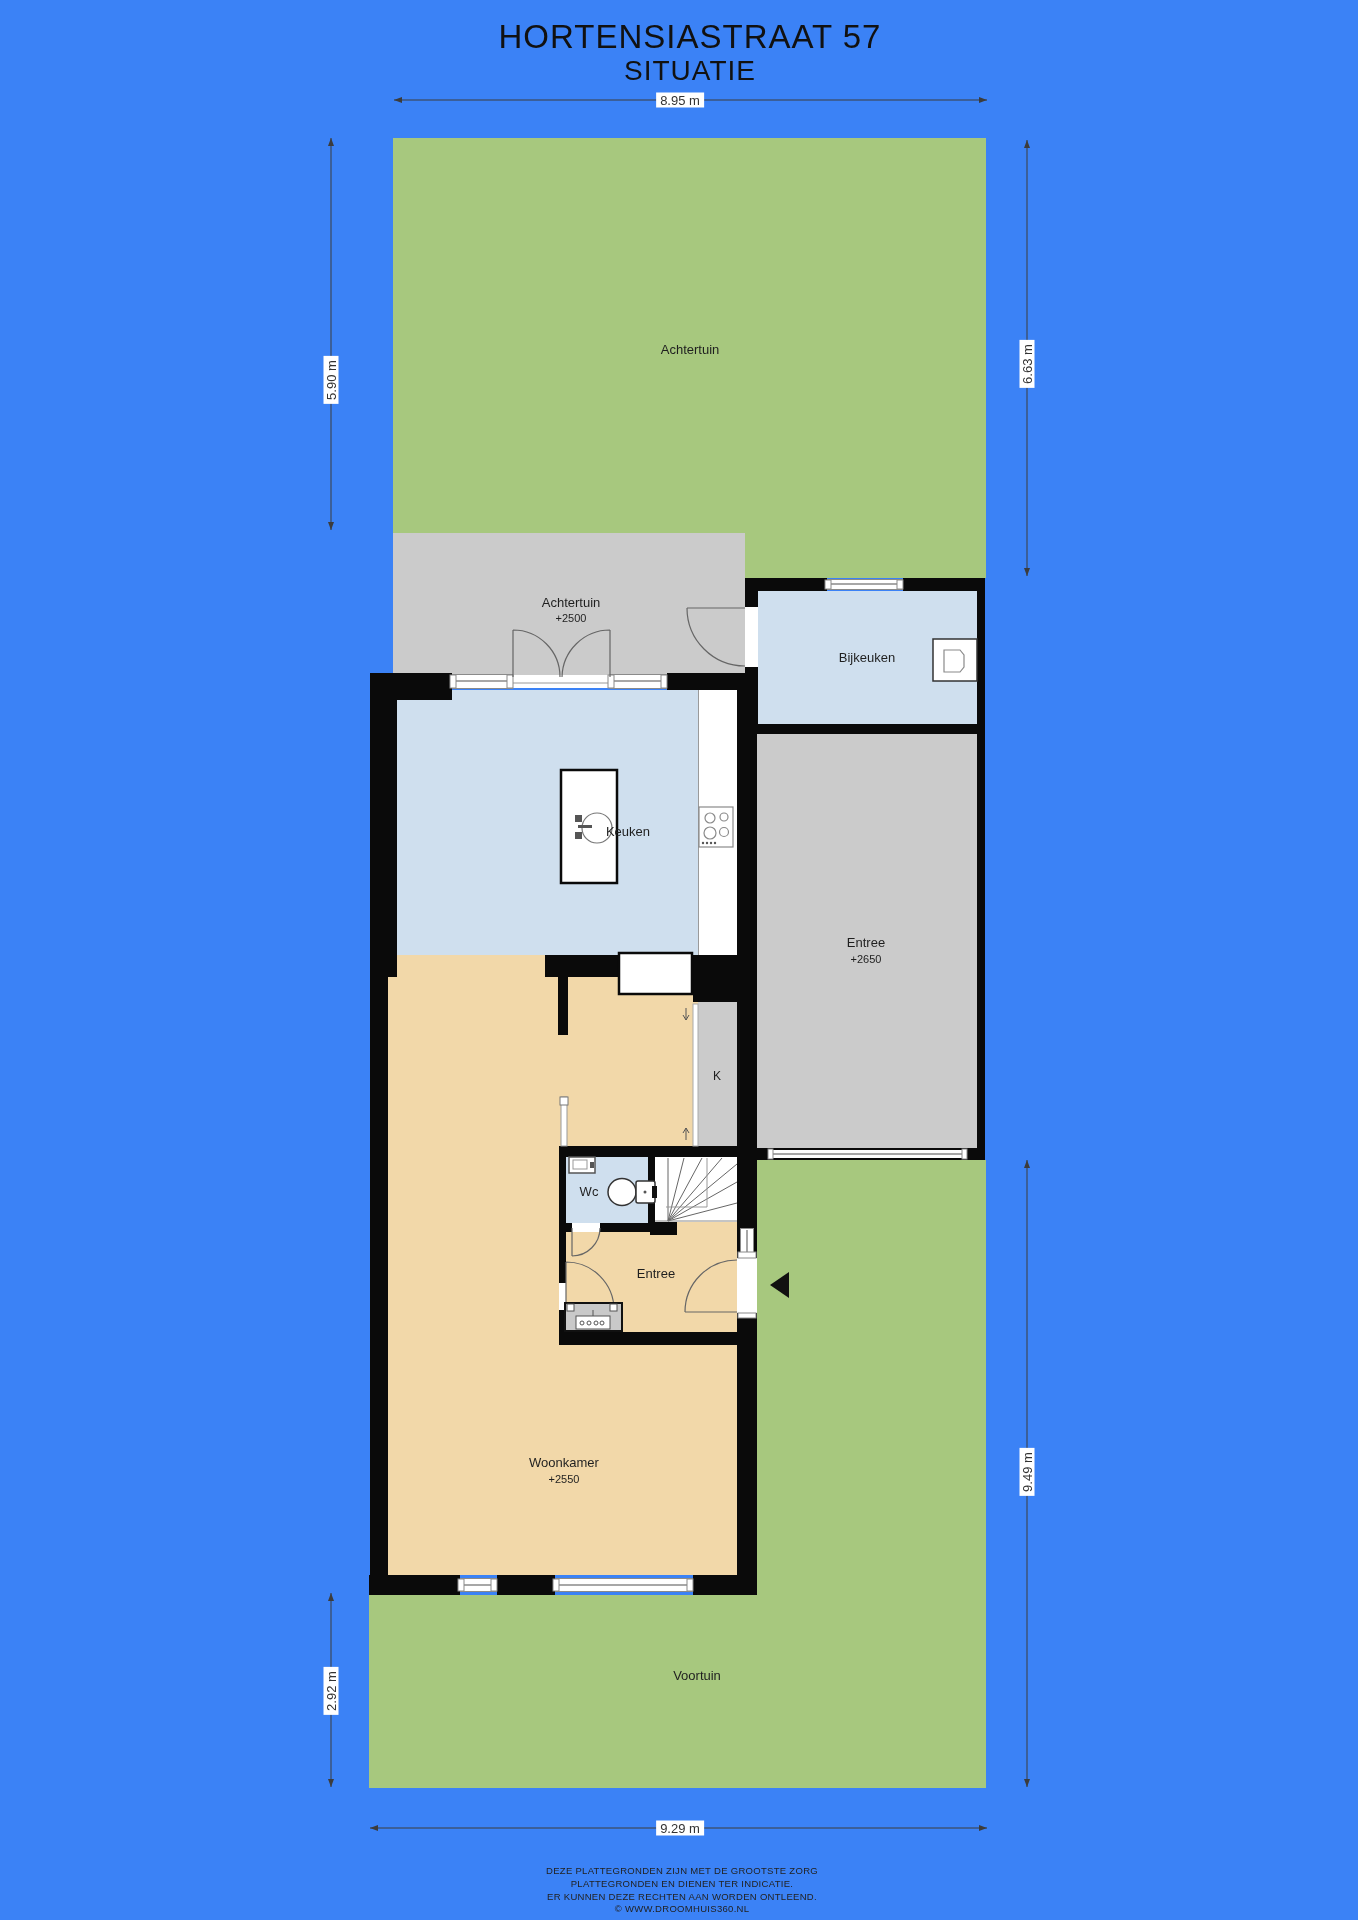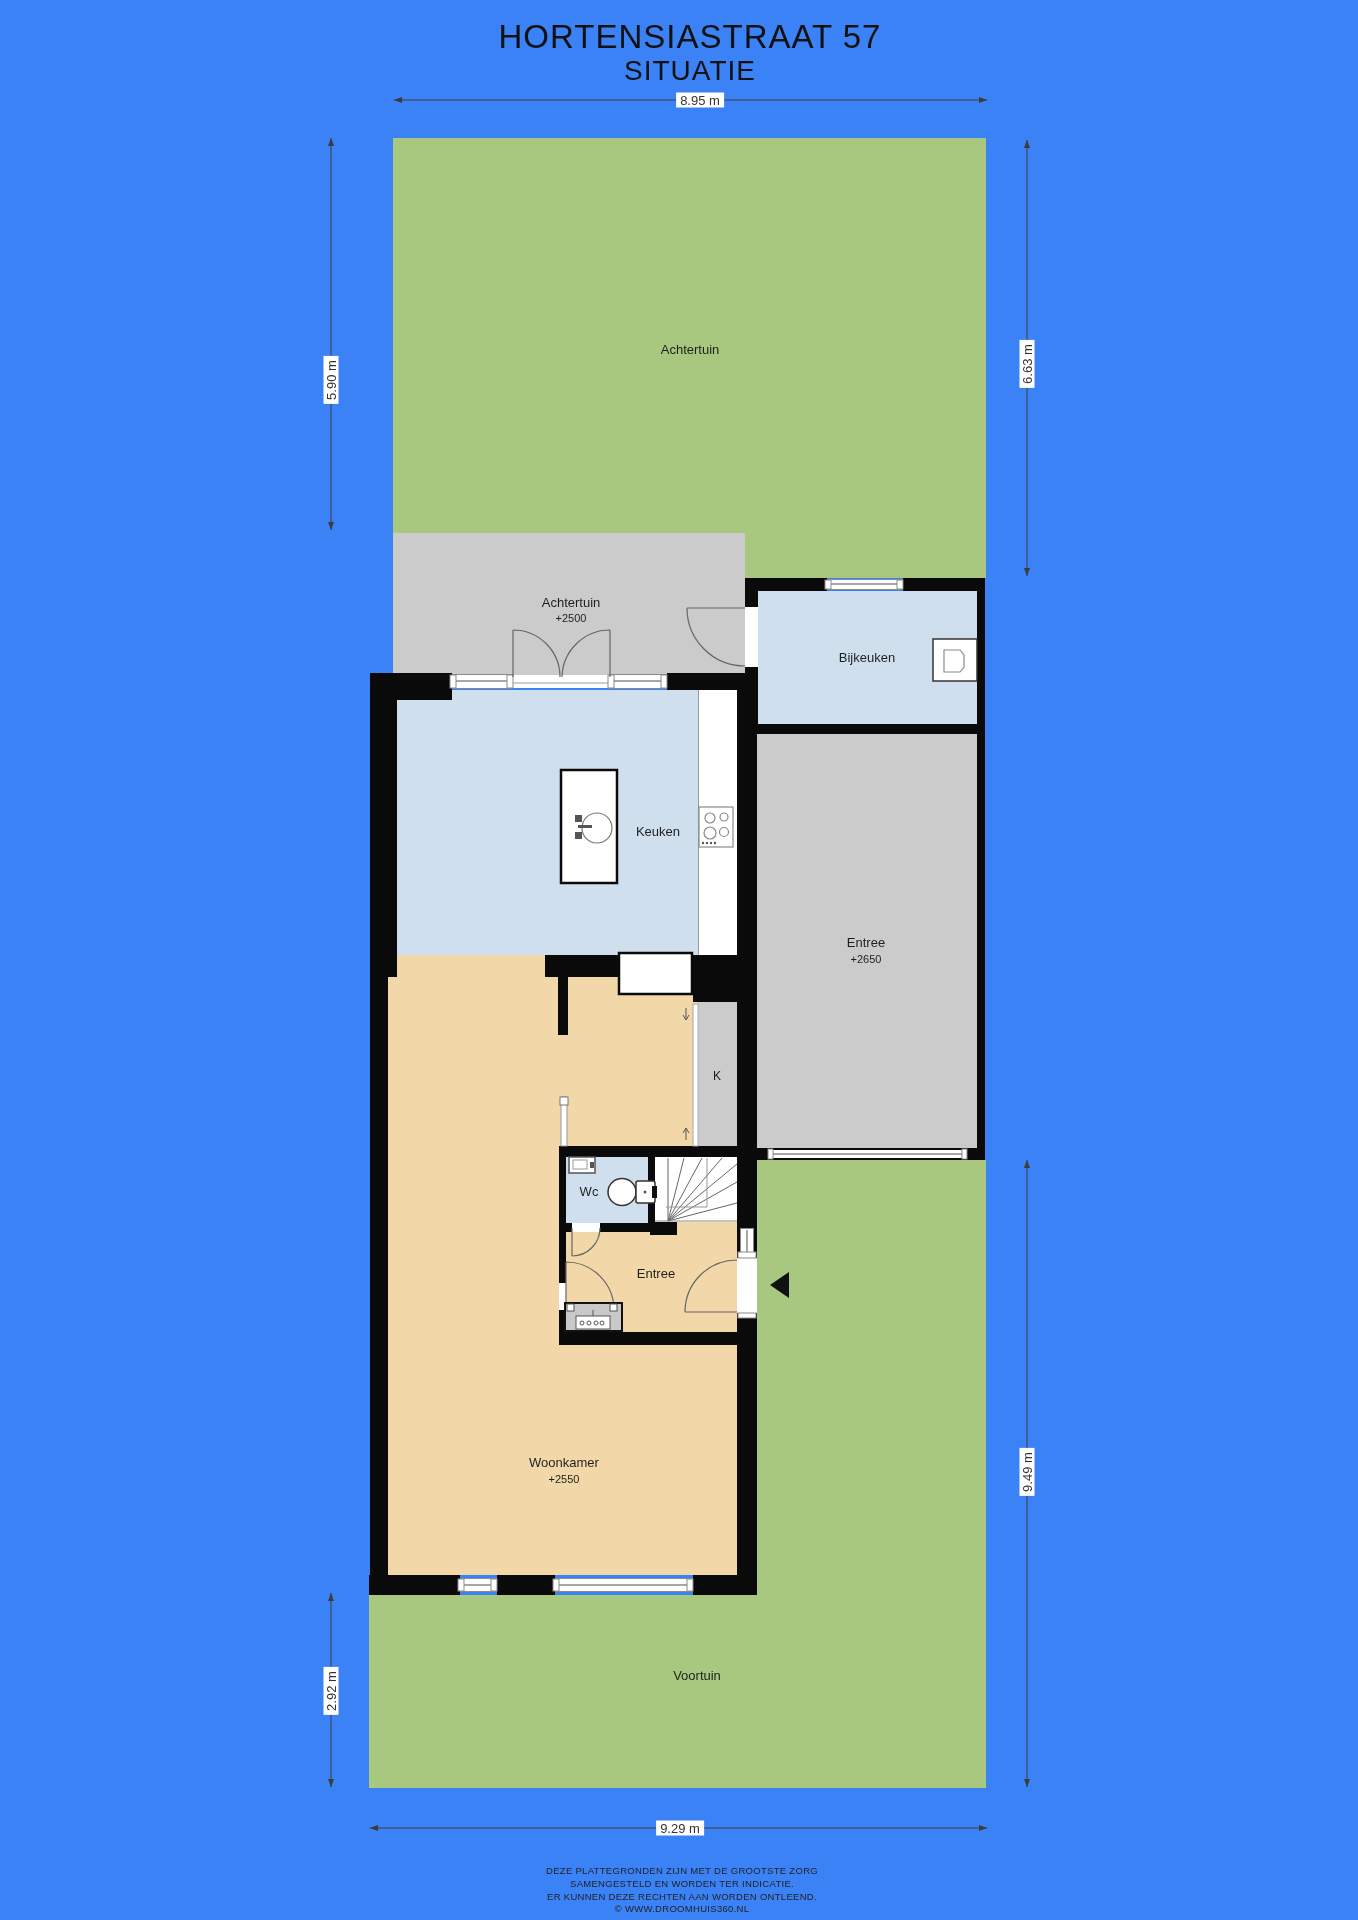--- a/index.html
+++ b/index.html
@@ -226,35 +226,35 @@
       </g>
     </g>
 
     <polygon points="789,1272 789,1298 770,1285" fill="#111"></polygon>
   </svg>
 
   <div class="lbl" style="left:690px;top:350px">Achtertuin</div>
   <div class="lbl" style="left:571px;top:603px">Achtertuin</div>
   <div class="lbl sub" style="left:571px;top:618px">+2500</div>
   <div class="lbl" style="left:867px;top:658px">Bijkeuken</div>
-  <div class="lbl" style="left:658px;top:832px">Keuken</div>
+  <div class="lbl" style="left:628px;top:832px">Keuken</div>
   <div class="lbl" style="left:866px;top:943px">Entree</div>
   <div class="lbl sub" style="left:866px;top:959px">+2650</div>
   <div class="lbl k-lbl" style="left:717px;top:1077px">K</div>
   <div class="lbl" style="left:589px;top:1192px">Wc</div>
   <div class="lbl" style="left:656px;top:1274px">Entree</div>
   <div class="lbl" style="left:564px;top:1463px">Woonkamer</div>
   <div class="lbl sub" style="left:564px;top:1479px">+2550</div>
   <div class="lbl" style="left:697px;top:1676px">Voortuin</div>
 
-  <div class="dim" style="left:700px;top:100px">8.95 m</div>
+  <div class="dim" style="left:680px;top:100px">8.95 m</div>
   <div class="dim dimv" style="left:331px;top:380px">5.90 m</div>
   <div class="dim dimv" style="left:1027px;top:364px">6.63 m</div>
   <div class="dim dimv" style="left:1027px;top:1472px">9.49 m</div>
   <div class="dim dimv" style="left:331px;top:1691px">2.92 m</div>
   <div class="dim" style="left:680px;top:1828px">9.29 m</div>
 
   <div class="foot" style="top:1865px">DEZE PLATTEGRONDEN ZIJN MET DE GROOTSTE ZORG</div>
-  <div class="foot" style="top:1878px">SAMENGESTELD EN WORDEN TER INDICATIE.</div>
+  <div class="foot" style="top:1878px">PLATTEGRONDEN EN DIENEN TER INDICATIE.</div>
   <div class="foot" style="top:1891px">ER KUNNEN DEZE RECHTEN AAN WORDEN ONTLEEND.</div>
   <div class="foot" style="top:1903px">© WWW.DROOMHUIS360.NL</div>
 
 </div>
 
 </body></html>

